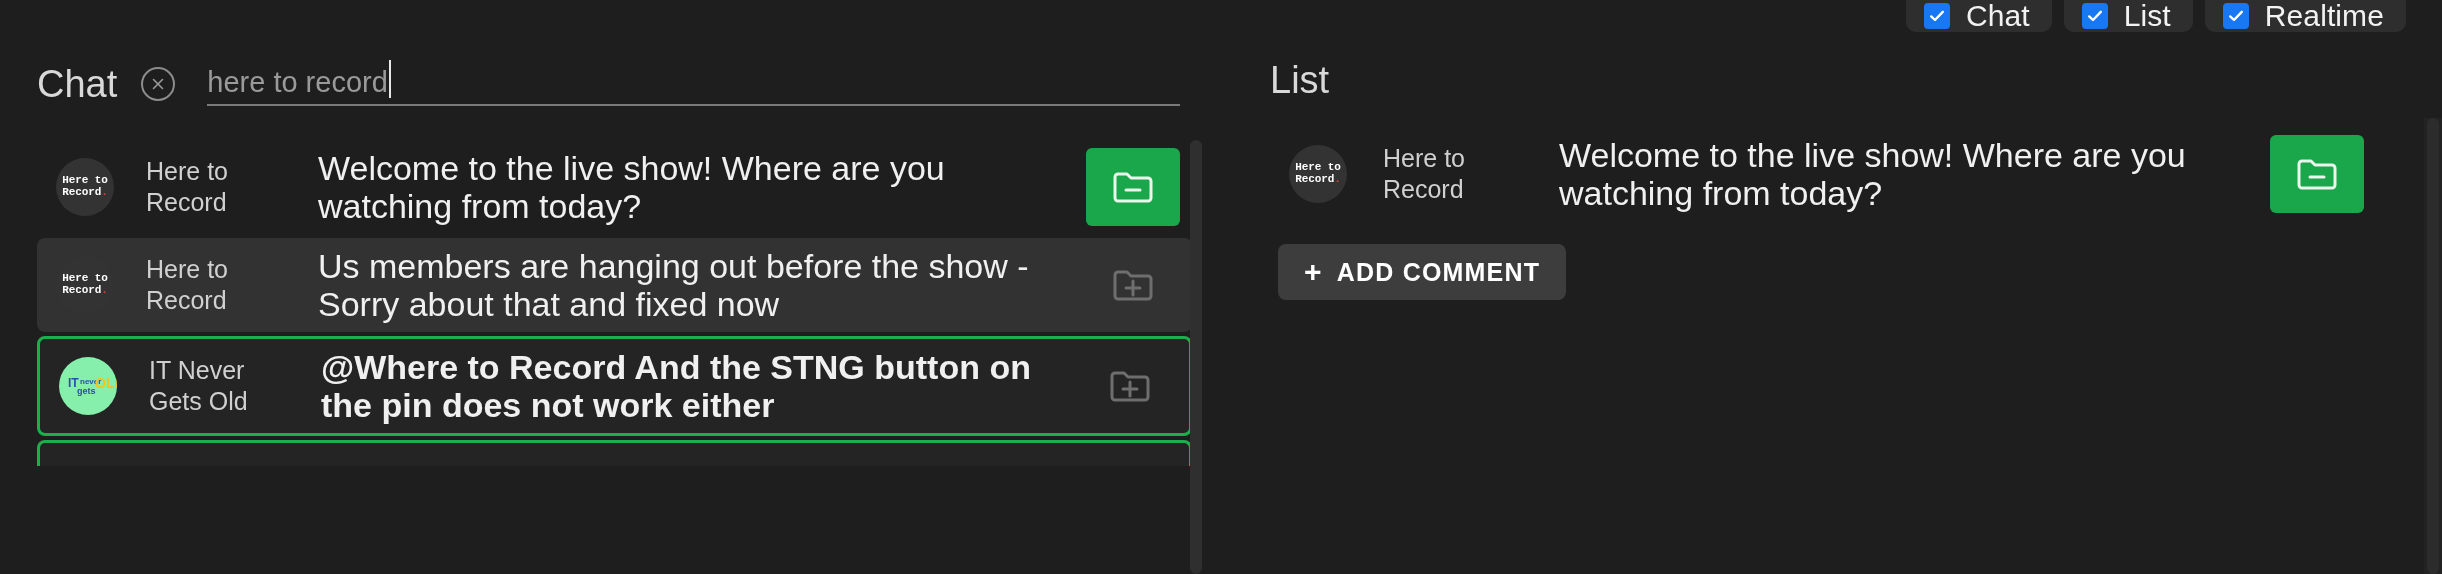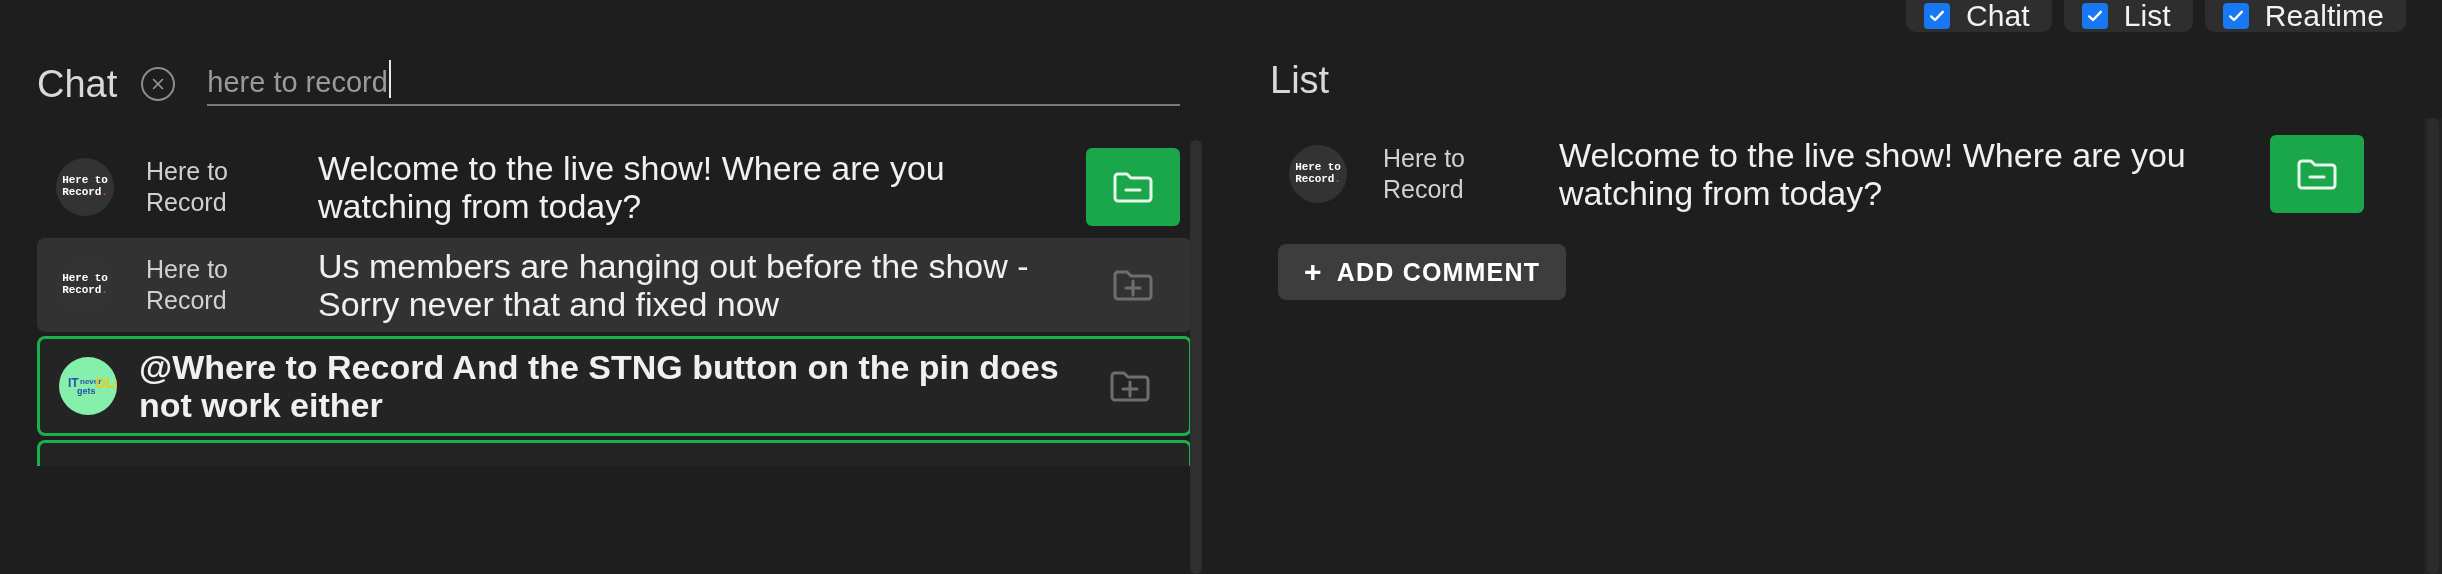--- a/index.html
+++ b/index.html
@@ -352,37 +352,38 @@
                 <path d="M16 24 L30 24" stroke="#eaf5ec" stroke-width="3" stroke-linecap="round"></path>
               </svg>
             </div>
           </div>
           <div class="row shaded">
             <div class="avatar htr">
               <span>Here to</span>
               <span>Record<span class="dot">.</span></span>
             </div>
             <div class="author">Here to Record</div>
-            <div class="msg">Us members are hanging out before the show - Sorry never that and fixed now</div>
+            <div class="msg">Us members are hanging out before the show - Sorry about that and fixed now</div>
             <div class="action ghost">
               <svg width="46" height="42" viewBox="0 0 46 42">
                 <path d="M5 11 a3 3 0 0 1 3-3 h9 l4 4 h17 a3 3 0 0 1 3 3 v17 a3 3 0 0 1 -3 3 h-30 a3 3 0 0 1 -3 -3 z" fill="none" stroke="#6e6e6e" stroke-width="3" stroke-linejoin="round"></path>
                 <path d="M16 24 L30 24 M23 17 L23 31" stroke="#6e6e6e" stroke-width="3" stroke-linecap="round"></path>
               </svg>
             </div>
           </div>
           <div class="row hl">
             <div class="avatar ingo">
               <svg width="58" height="58" viewBox="0 0 58 58">
                 <text x="9" y="30" fill="#2b4fa8" font-family="Liberation Sans, sans-serif" font-size="12" font-weight="bold">IT</text>
                 <text x="21" y="27" fill="#2b4fa8" font-family="Liberation Sans, sans-serif" font-size="8" font-weight="bold">never</text>
                 <text x="18" y="37" fill="#2b4fa8" font-family="Liberation Sans, sans-serif" font-size="9" font-weight="bold">gets</text>
                 <text x="36" y="31" fill="#f5c518" font-family="Liberation Sans, sans-serif" font-size="14" font-weight="bold">OLD</text>
               </svg>
             </div>
+            <div class="author">IT Never Gets Old</div>
             <div class="msg">@Where to Record And the STNG button on the pin does not work either</div>
             <div class="action ghost">
               <svg width="46" height="42" viewBox="0 0 46 42">
                 <path d="M5 11 a3 3 0 0 1 3-3 h9 l4 4 h17 a3 3 0 0 1 3 3 v17 a3 3 0 0 1 -3 3 h-30 a3 3 0 0 1 -3 -3 z" fill="none" stroke="#6e6e6e" stroke-width="3" stroke-linejoin="round"></path>
                 <path d="M16 24 L30 24 M23 17 L23 31" stroke="#6e6e6e" stroke-width="3" stroke-linecap="round"></path>
               </svg>
             </div>
           </div>
           <div class="row-peek"></div>
         </div>

